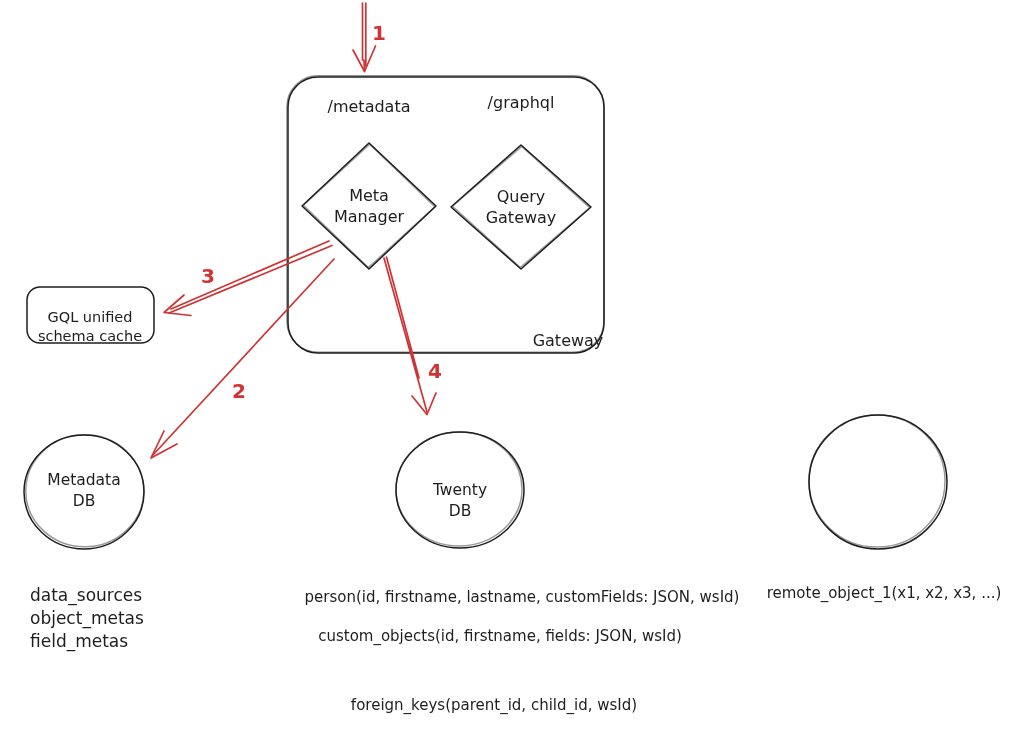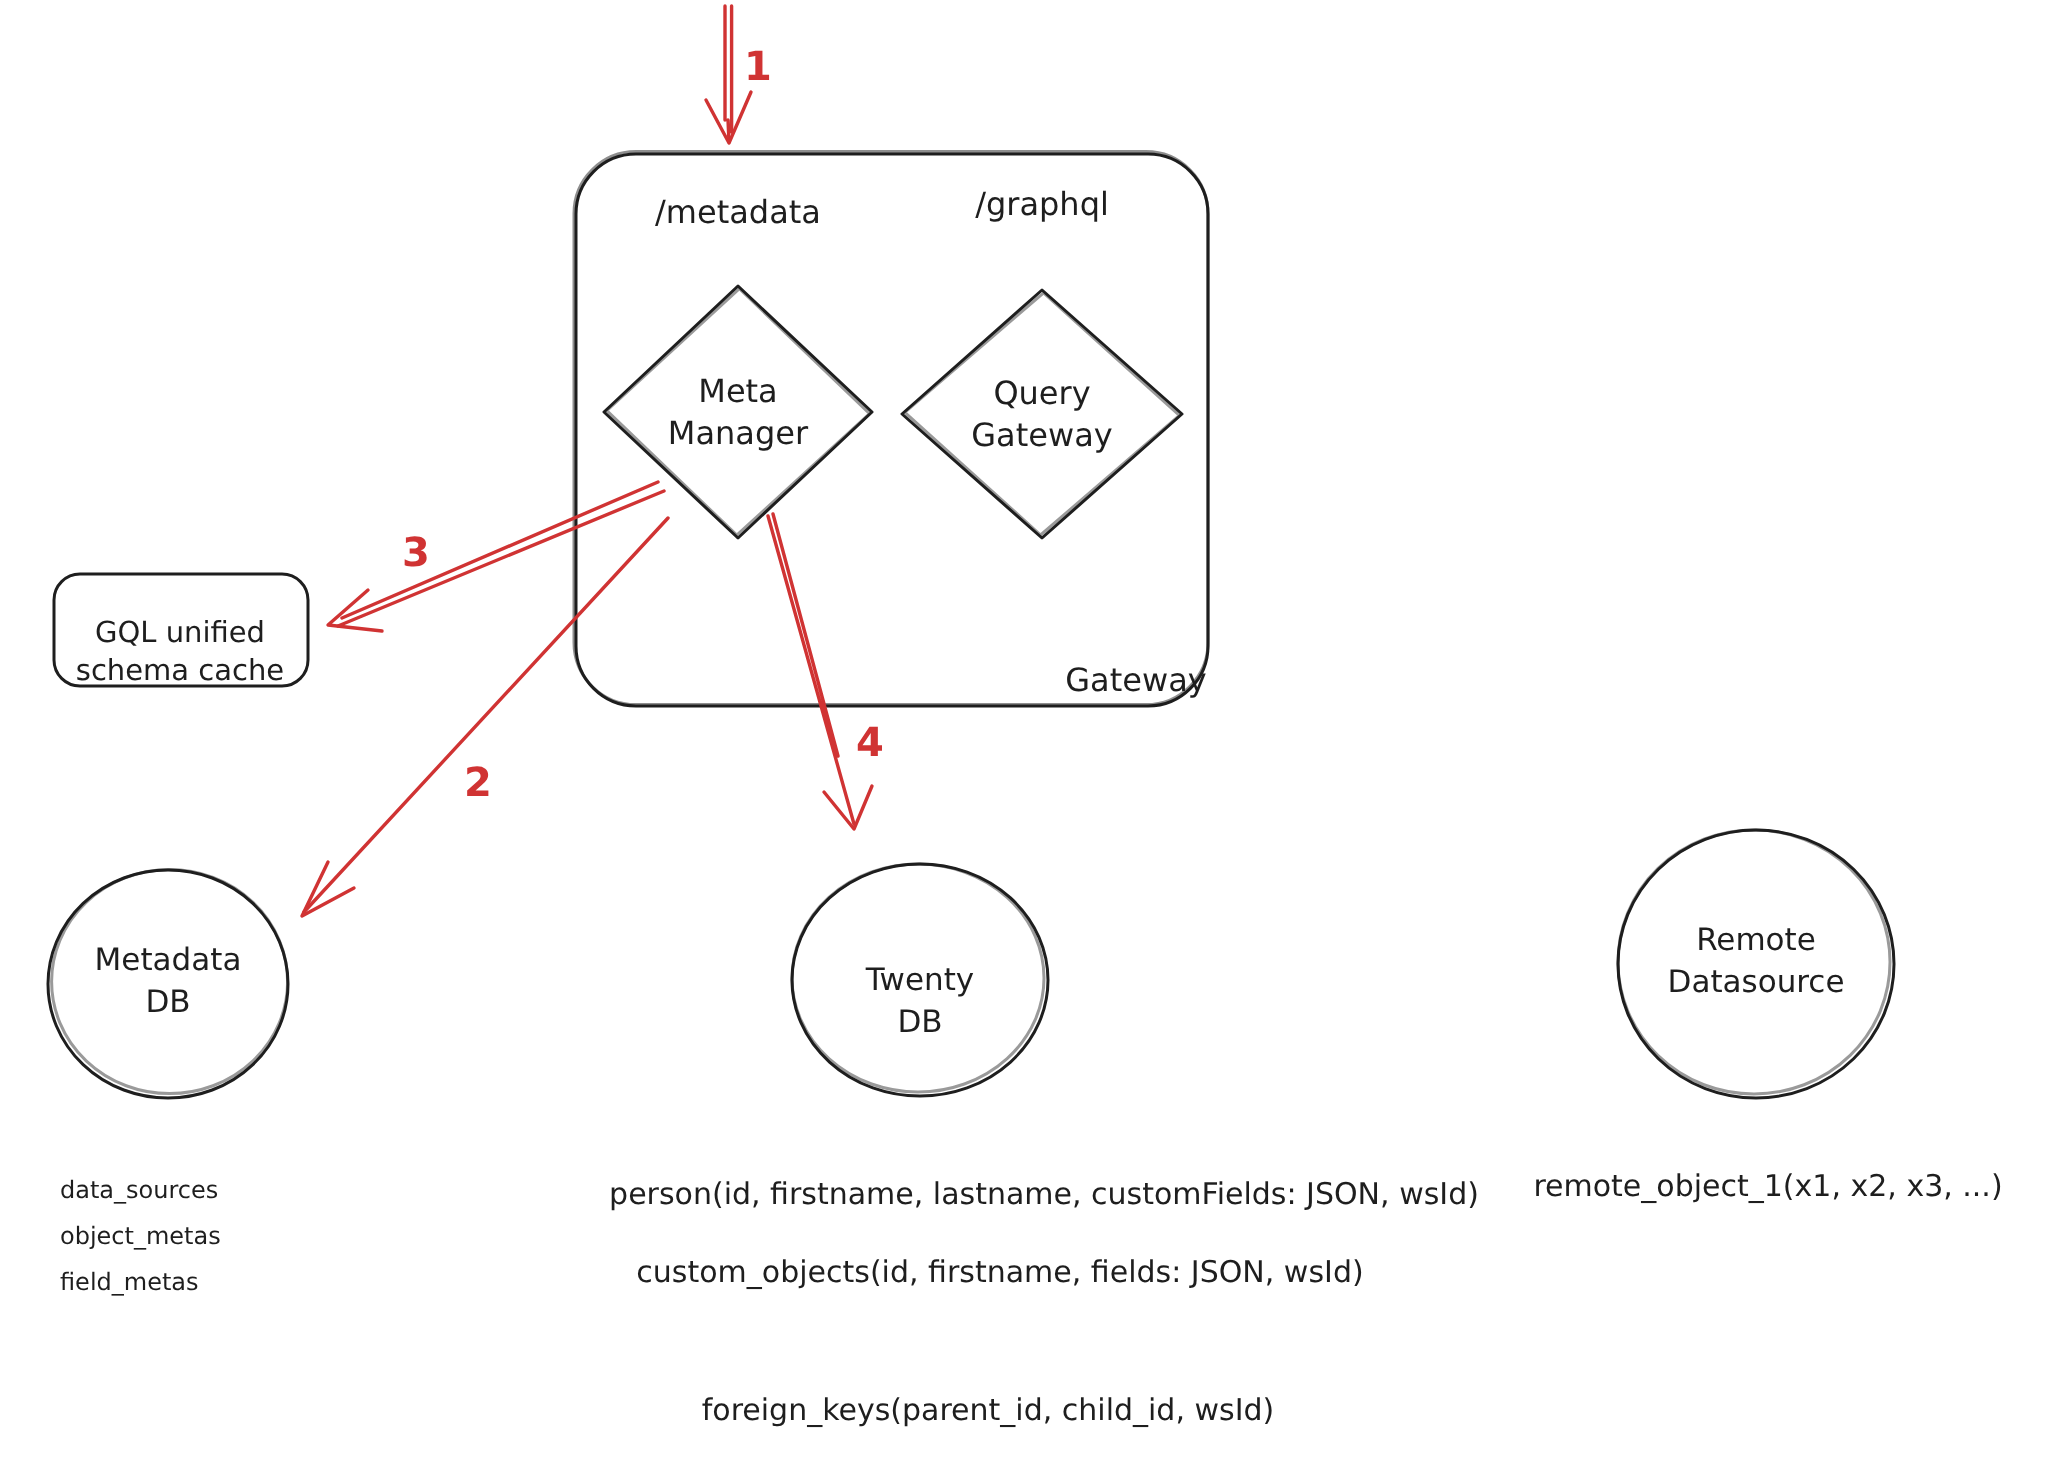--- a/index.html
+++ b/index.html
@@ -20,21 +20,21 @@
   }
   .centered { transform: translate(-50%, -50%); text-align: center; }
   .two-line span { display: block; }
   .endpoint { font-size: 16px; }
   .node-label { font-size: 16px; line-height: 21px; }
   .gateway-label { font-size: 16px; }
   .cache-label { font-size: 14.5px; line-height: 19px; margin-top: 12px; }
   .db-label { font-size: 15.5px; line-height: 21px; }
   .step-num { font-size: 20px; font-weight: bold; color: #d03333; }
   .schema { font-size: 15px; color: #1e1e1e; }
-  .schema-list { font-size: 12px; line-height: 23px; }
+  .schema-list { font-size: 17px; line-height: 23px; }
 </style>
 </head>
 <body>
 
 <div id="canvas">
 
   <svg id="shapes" width="1024" height="730" viewBox="0 0 1024 730">
 
     <g stroke="#1e1e1e" fill="none" stroke-width="1.5" stroke-linejoin="round" stroke-linecap="round">
       <rect x="288" y="77" width="316" height="276" rx="30" ry="30"></rect>
@@ -99,24 +99,20 @@
   </div>
 
   <div class="label centered two-line db-label" style="left:84px; top:491px;">
     <span>Metadata</span>
     <span>DB</span>
   </div>
   <div class="label centered two-line db-label" style="left:460px; top:489px;margin-top:12px;">
     <span>Twenty</span>
     <span>DB</span>
   </div>
-  <div class="label centered two-line db-label" style="left:878px; top:481px;">
-    <span>Remote</span>
-    <span>Datasource</span>
-  </div>
 
   <div class="label schema-list" style="left:30px; top:584px;">
     <div>data_sources</div>
     <div>object_metas</div>
     <div>field_metas</div>
   </div>
 
   <div class="label centered schema" style="left:522px; top:597px;">person(id, firstname, lastname, customFields: JSON, wsId)</div>
   <div class="label centered schema" style="left:500px; top:636px;">custom_objects(id, firstname, fields: JSON, wsId)</div>
   <div class="label centered schema" style="left:884px; top:593px;">remote_object_1(x1, x2, x3, ...)</div>

